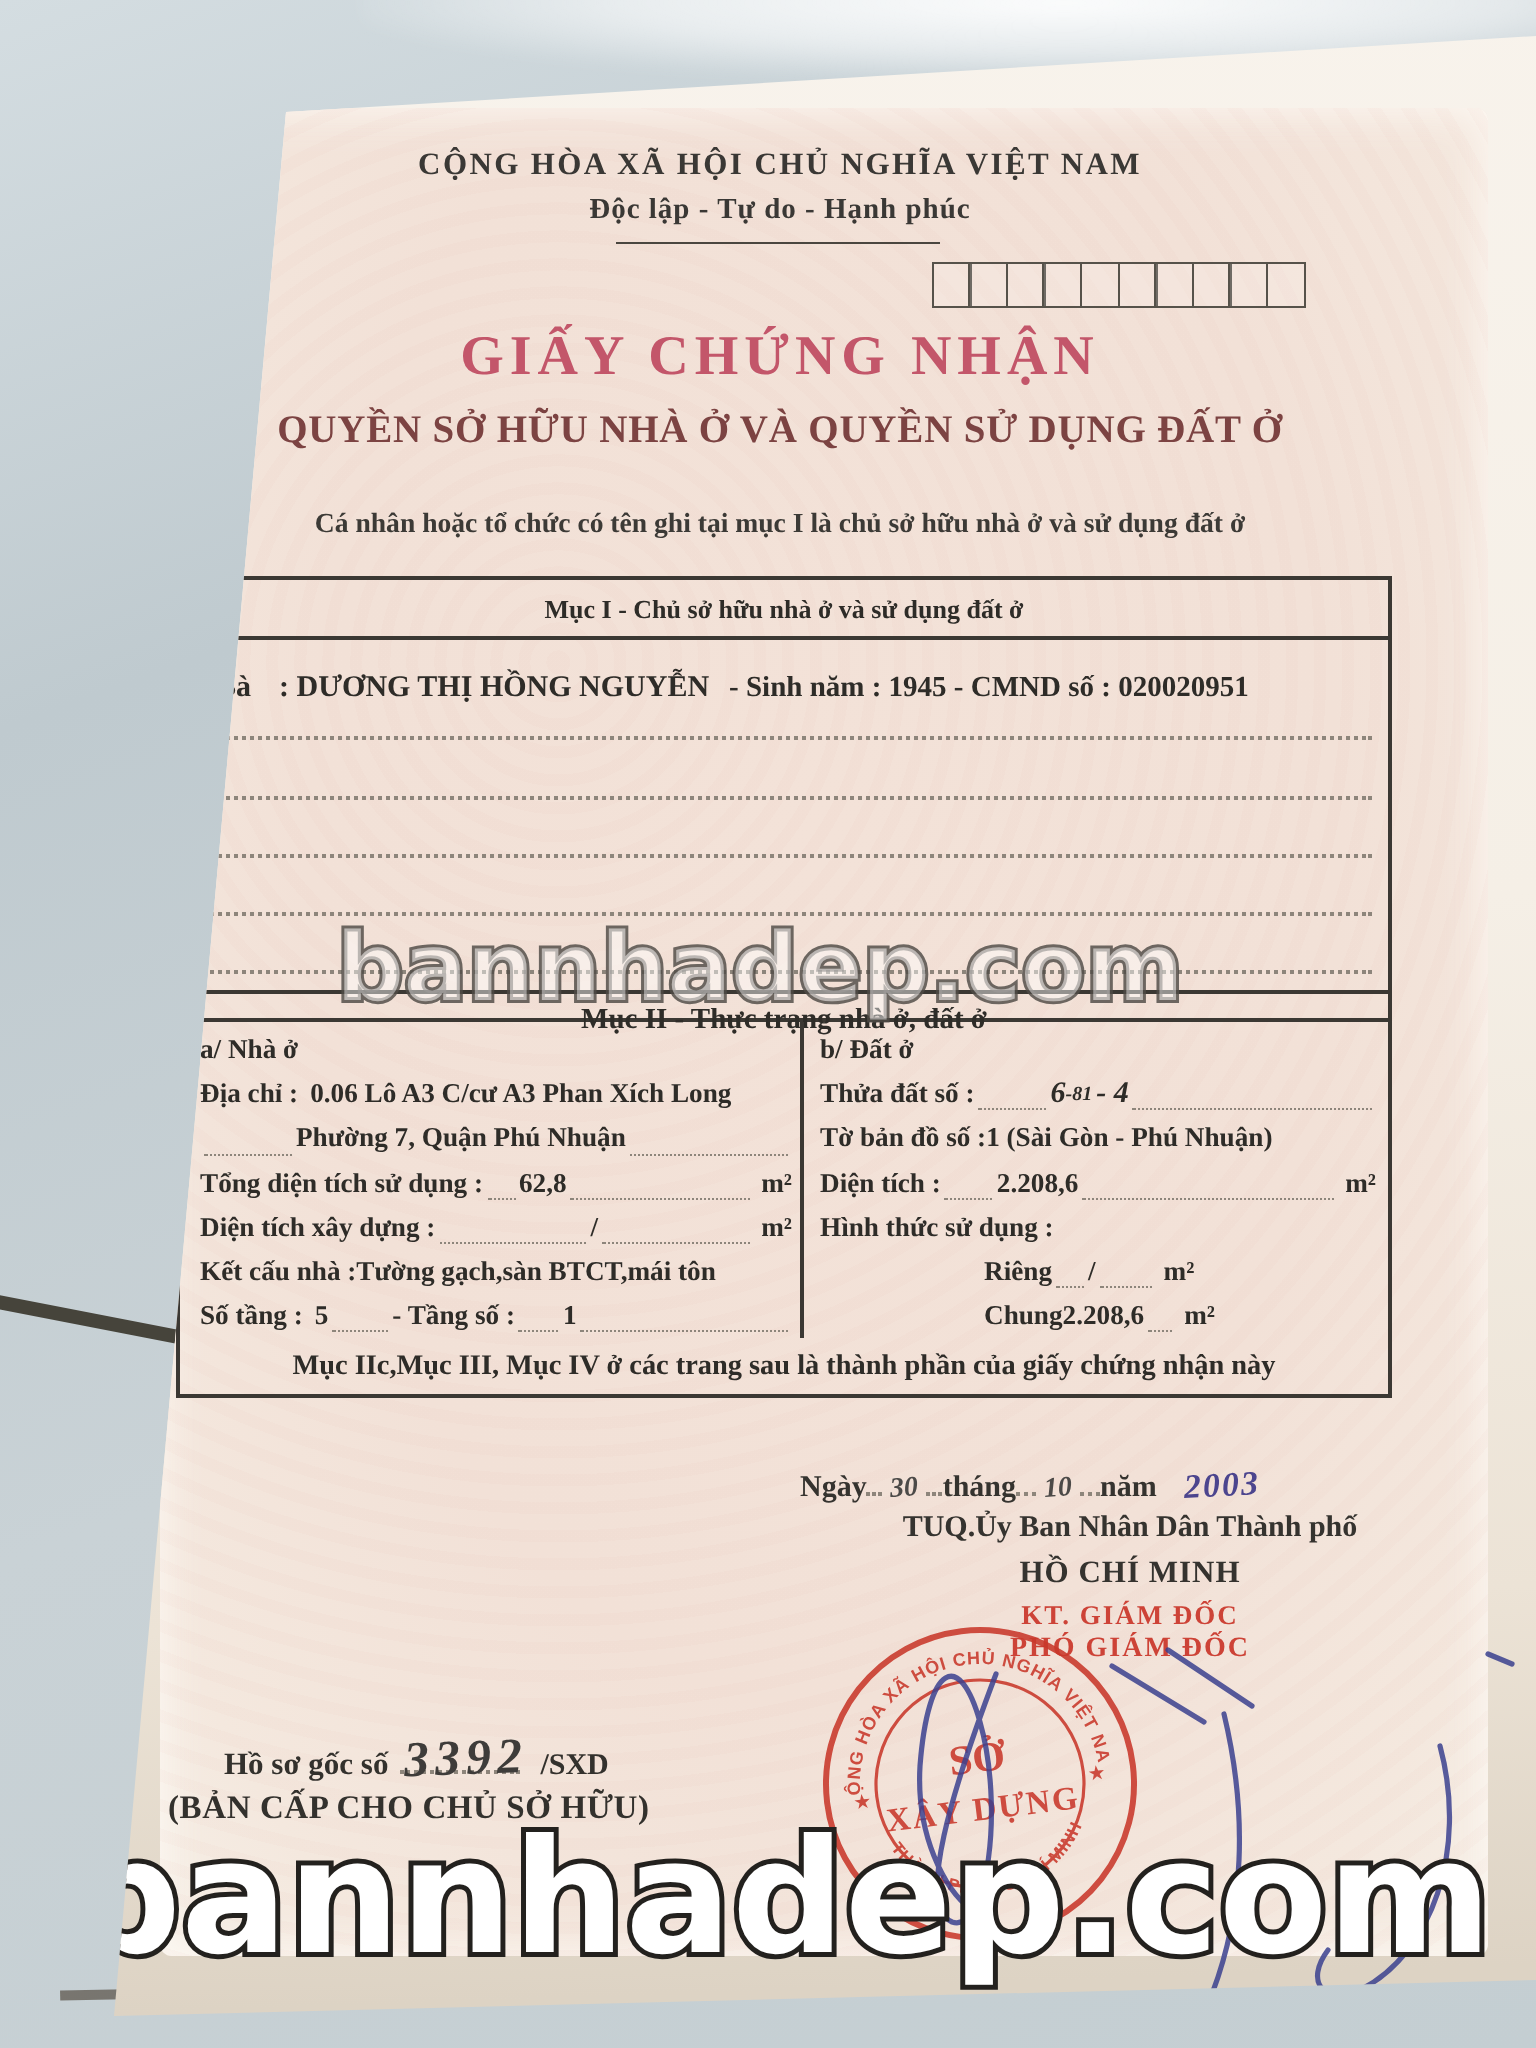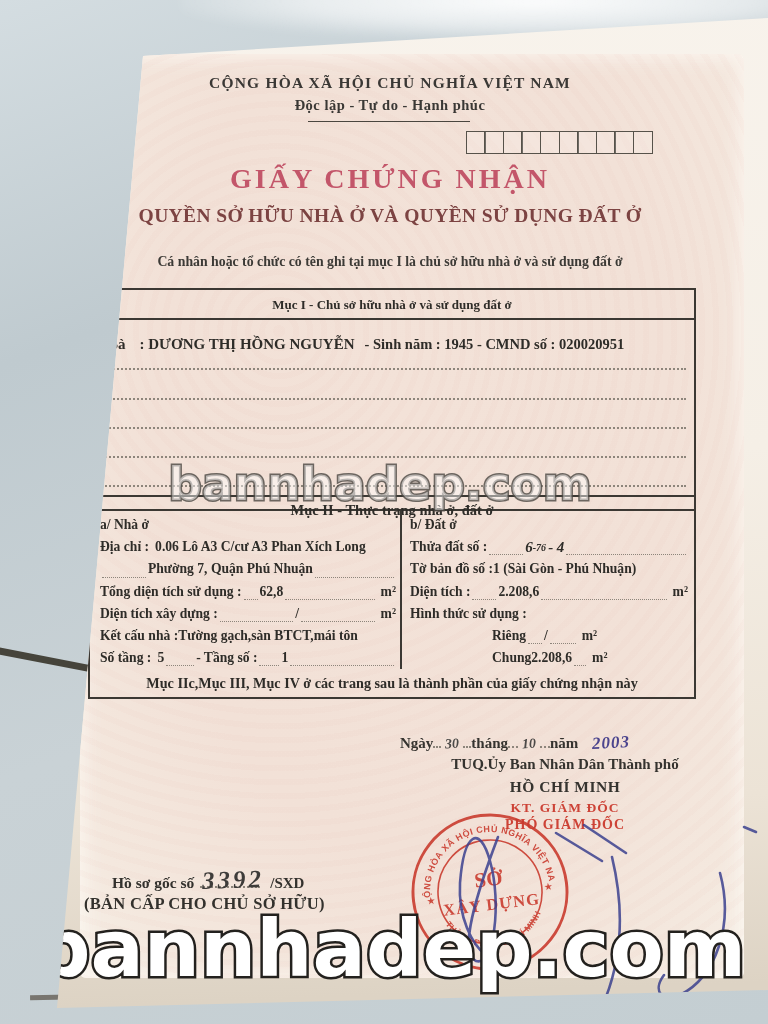--- a/index.html
+++ b/index.html
@@ -158,21 +158,21 @@
         </div>
 
         <div class="col-land">
           <div class="fline">
             <span>b/ Đất ở</span>
           </div>
           <div class="fline">
             <span>Thửa đất số :</span>
             <span class="dots fix" style="width:34px"></span>
             <span class="hand" style="font-size:15px">6</span>
-              <sup class="sup hand">-76</sup>
+              <sup class="sup hand">-81</sup>
             <span class="hand" style="font-size:15px;margin-left:2px">- 4</span>
             <span class="dots"></span>
           </div>
           <div class="fline">
             <span>Tờ bản đồ số :</span>
             <span>1 (Sài Gòn - Phú Nhuận)</span>
           </div>
           <div class="fline">
             <span>Diện tích :</span>
             <span class="dots fix" style="width:24px"></span>

